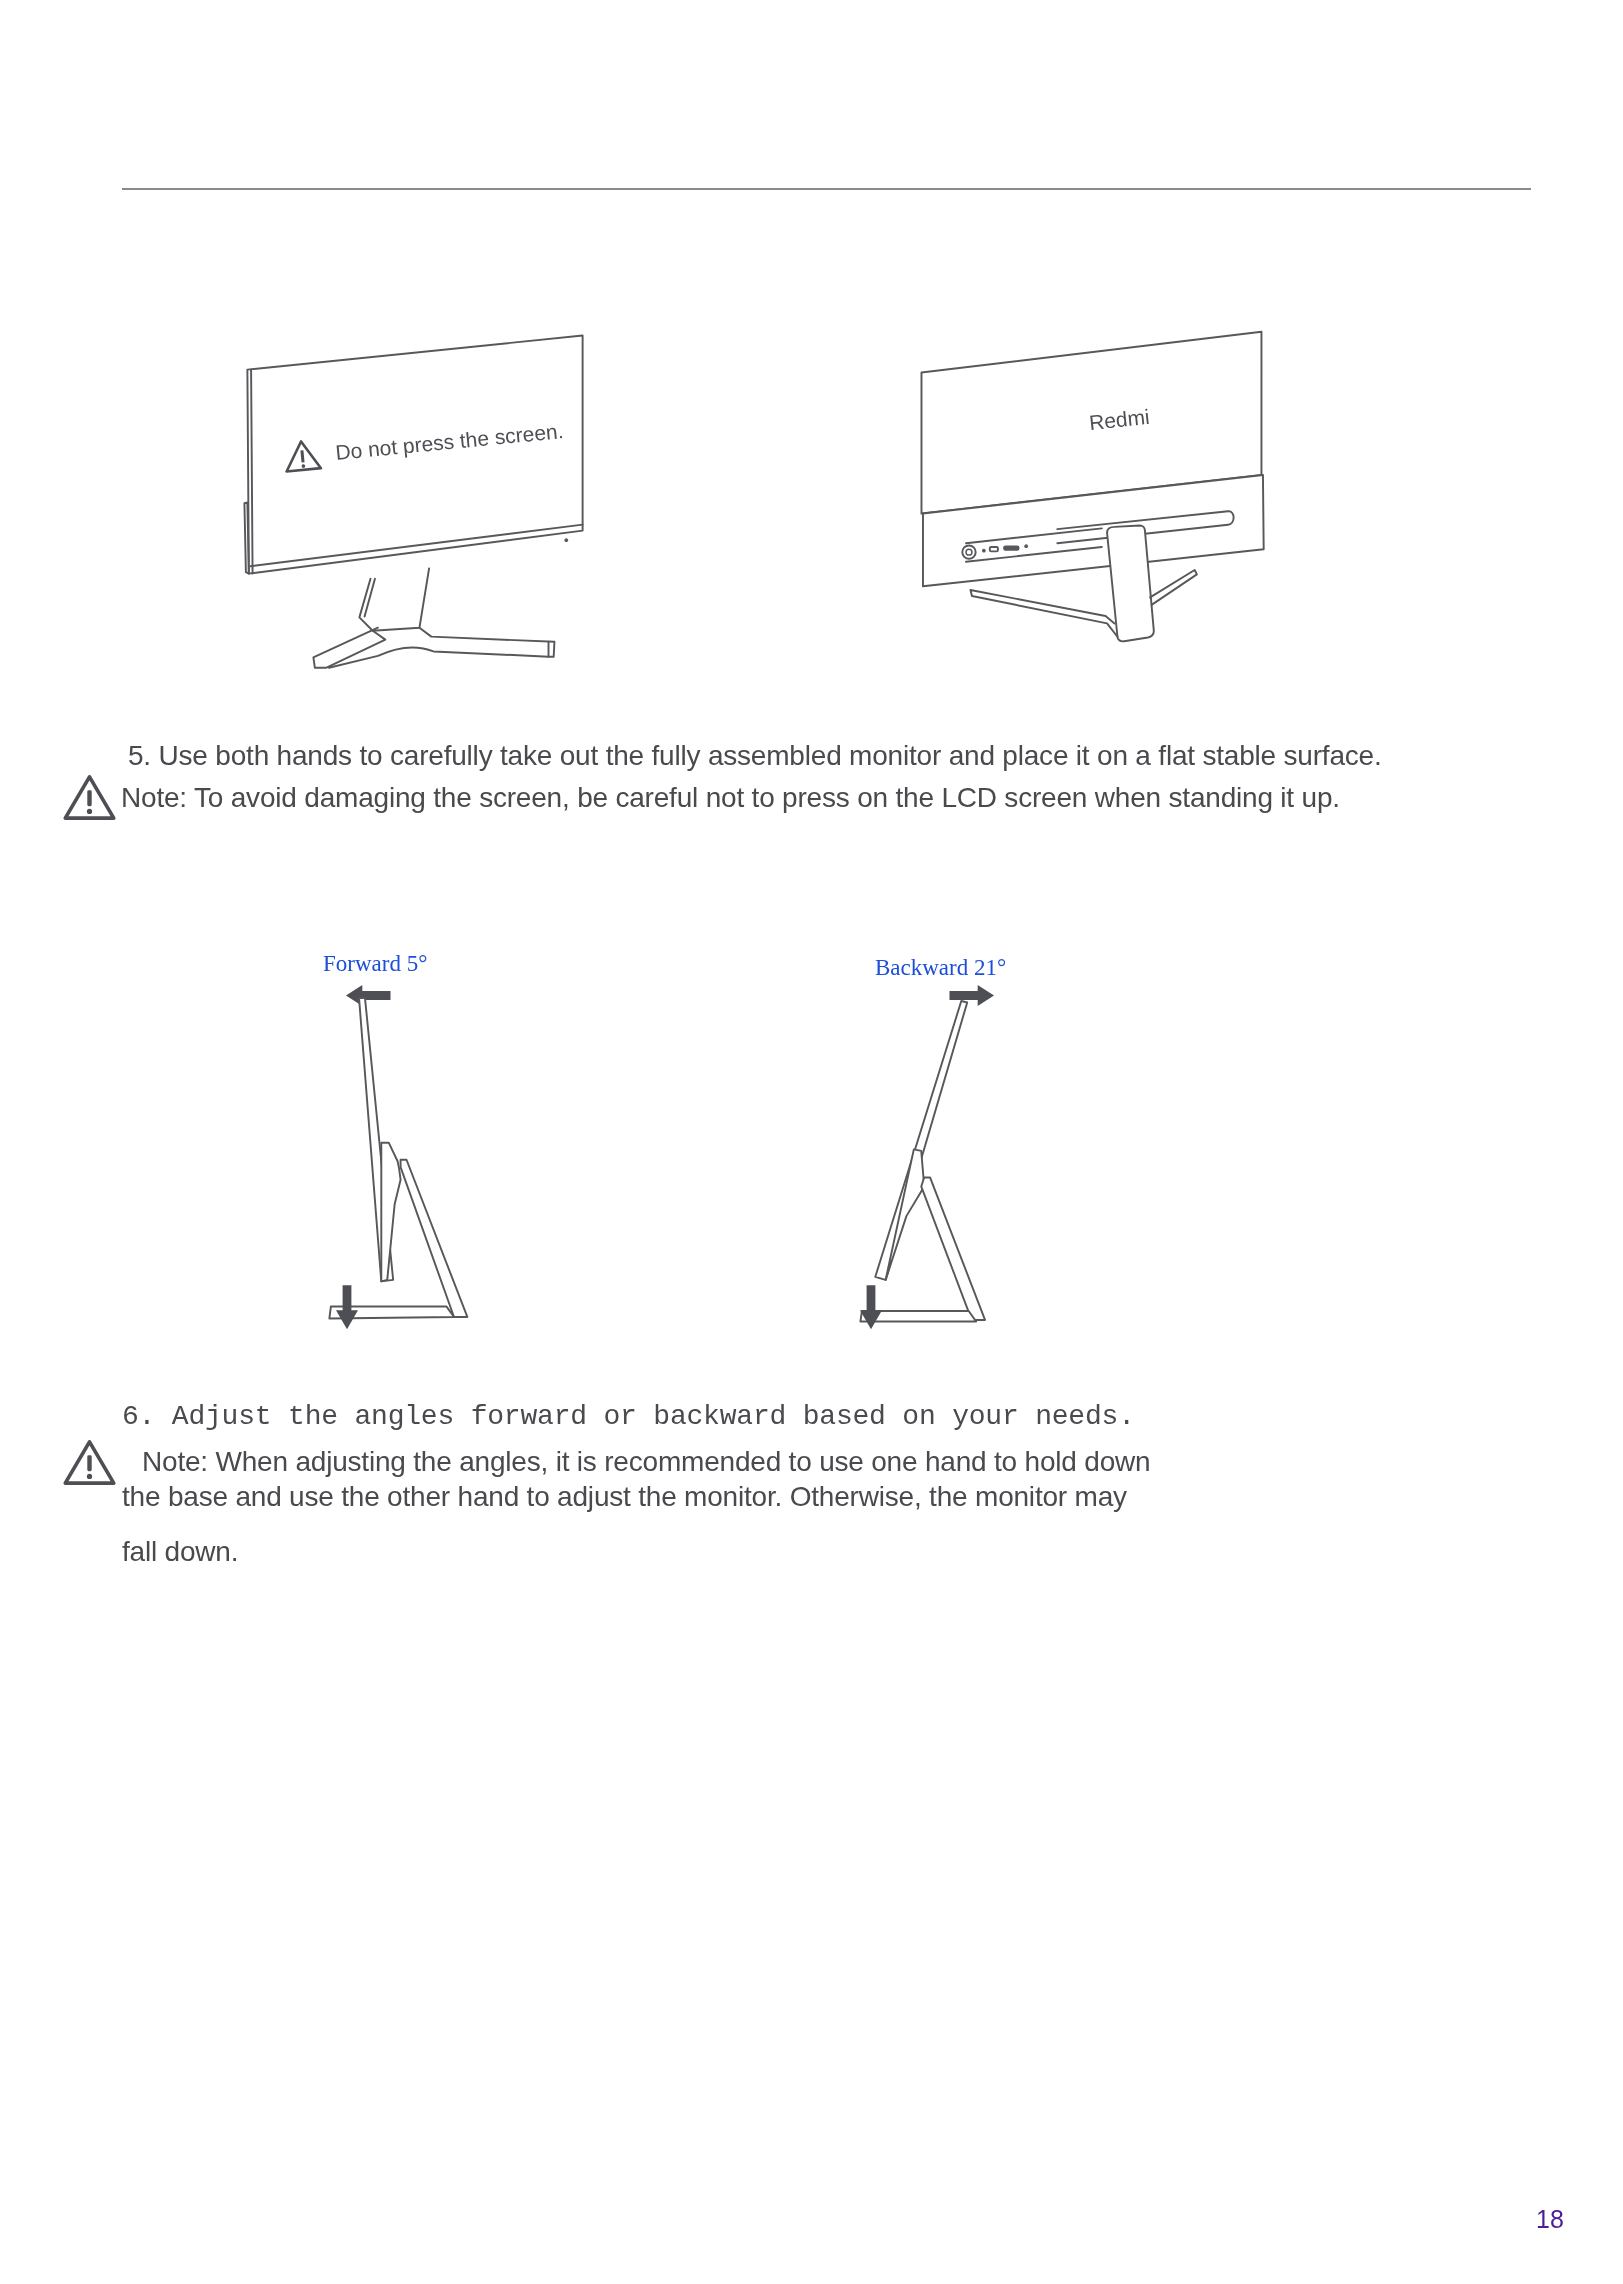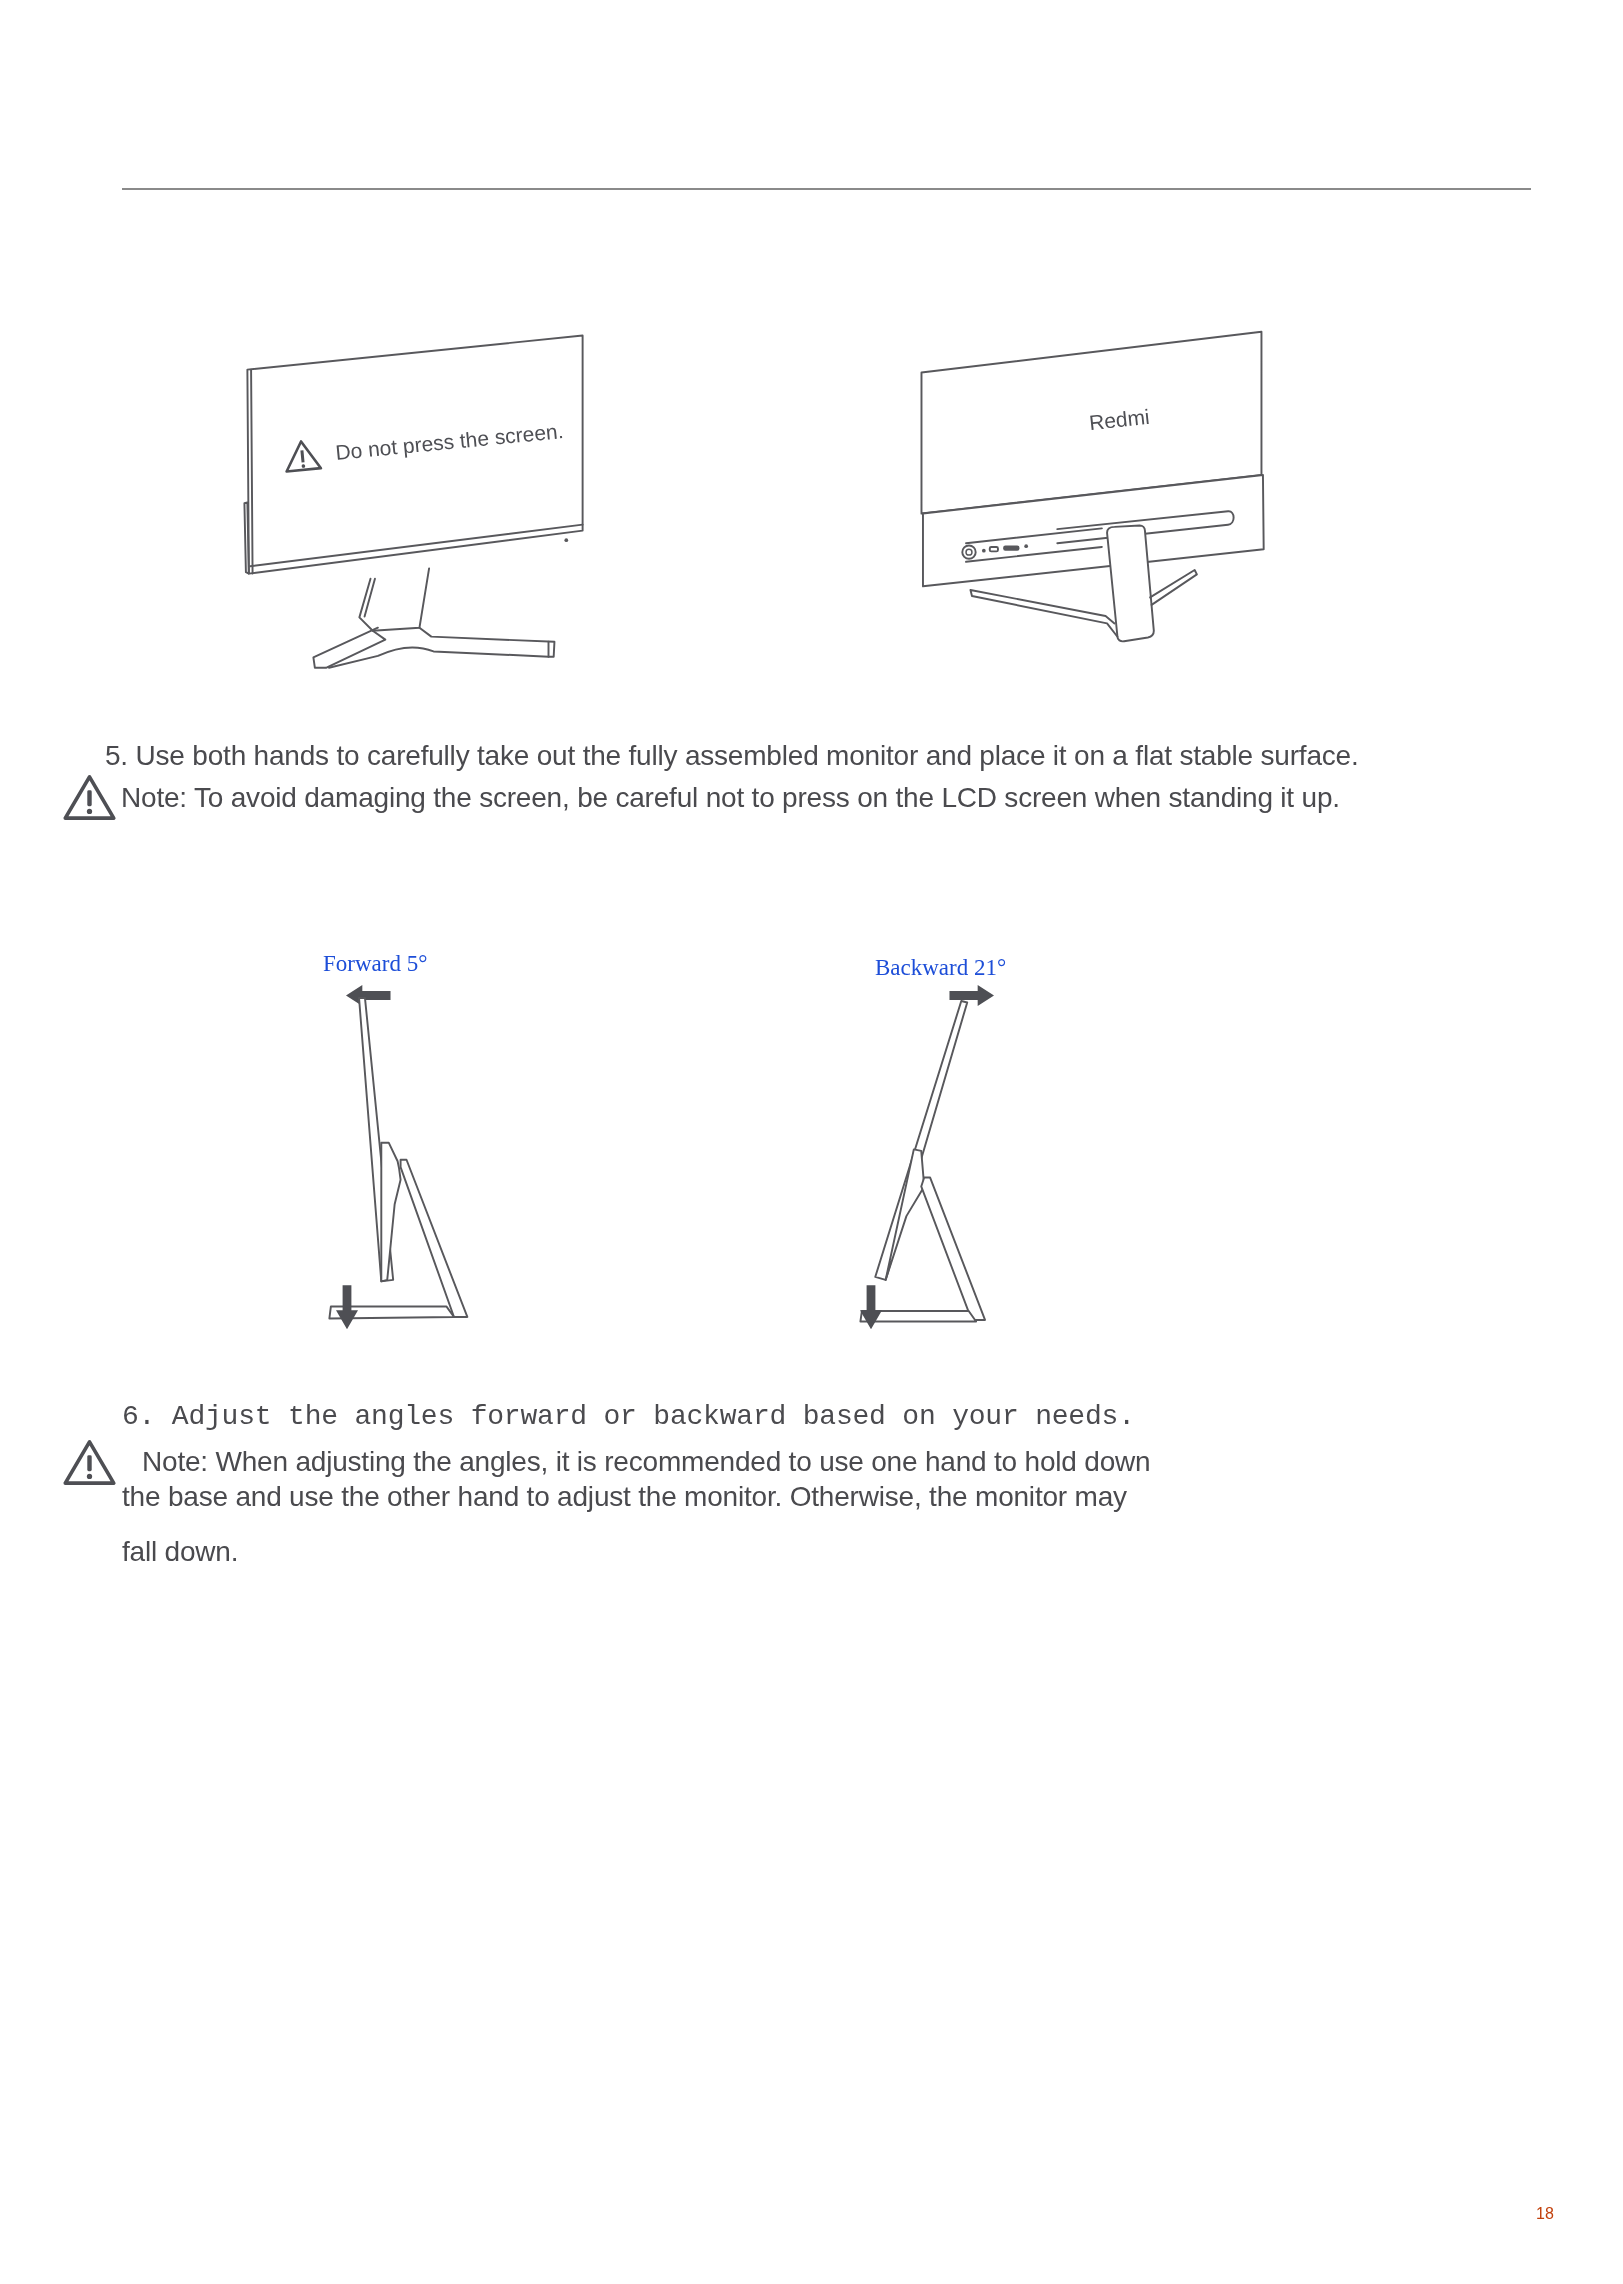--- a/index.html
+++ b/index.html
@@ -3,21 +3,21 @@
 <meta charset="utf-8">
 <style>
   html, body { margin:0; padding:0; background:#ffffff; }
   body { width:1624px; height:2284px; position:relative; overflow:hidden;
          font-family:"Liberation Sans", sans-serif; color:#4b4b4f; }
   .abs { position:absolute; }
   .divider { left:122px; top:188px; width:1409px; height:1.5px; background:#8a8a8a; }
   .text { font-size:28px; line-height:34px; color:#4a4a4e; white-space:nowrap;
           font-family:"Liberation Sans Narrow","Liberation Sans", sans-serif; letter-spacing:-0.2px; }
   .label { font-size:23px; color:#1d4ed8; white-space:nowrap;font-family:Liberation Serif, serif; }
-  .pagenum { font-size:16px; color:#c2410c; }
+  .pagenum { font-size:25px; color:#4c1d95; }
   svg { position:absolute; overflow:visible; }
   .st { fill:none; stroke:#58585c; stroke-width:2.6; stroke-linejoin:round; stroke-linecap:round; }
   .stf { fill:#ffffff; stroke:#58585c; stroke-width:2.6; stroke-linejoin:round; }
   .dark { fill:#4e4f54; }
 </style>
 </head>
 <body>
 
 <div class="abs divider"></div>
 
@@ -66,21 +66,21 @@
     <path class="st" d="M62,302 L245,282 M62,327 L245,307"></path>
 
     <path class="stf" d="M252,288 C252,283 256,280 262,280 L296,278 C300,278 303,281 303,285 L315,420 C315,425 312,428 307,429 L275,434 C270,435 266,432 266,428 Z"></path>
 
     <path class="st" d="M266,428 L252,410 L70,373 L68,365 L250,400 L262,410"></path>
     <path class="st" d="M310,375 L370,338 L373,344 L312,385"></path>
   </svg>
   <div class="abs" style="left:169px;top:89px;transform:rotate(-6deg);font-size:21px;color:#4e4f54;">Redmi</div>
 </div>
 
-<div class="abs text" style="left:105px;top:739px;">5. Use both hands to carefully take out the fully assembled monitor and place it on a  flat  stable  surface.</div>
+<div class="abs text" style="left:128px;top:739px;">5. Use both hands to carefully take out the fully assembled monitor and place it on a  flat  stable  surface.</div>
 <svg class="abs" width="55" height="47" viewBox="0 0 74 64" style="left:62px;top:774px;">
   <polygon points="37,4 70,60 4,60" fill="none" stroke="#4e4f54" stroke-width="5" stroke-linejoin="round"></polygon>
   <rect x="34" y="22" width="6" height="22" fill="#4e4f54" rx="2"></rect>
   <circle cx="37" cy="51" r="3.6" fill="#4e4f54"></circle>
 </svg>
 <div class="abs text" style="left:121px;top:781px;">Note: To avoid damaging the screen, be careful not to press on the LCD screen when standing  it up.</div>
 
 <div class="abs label" style="left:323px;top:951px;">Forward 5°</div>
 <svg class="abs" width="46" height="21" viewBox="0 0 62 28" style="left:346px;top:985px;">
   <polygon class="dark" points="0,14 22,0 22,8 60,8 60,20 22,20 22,28"></polygon>

